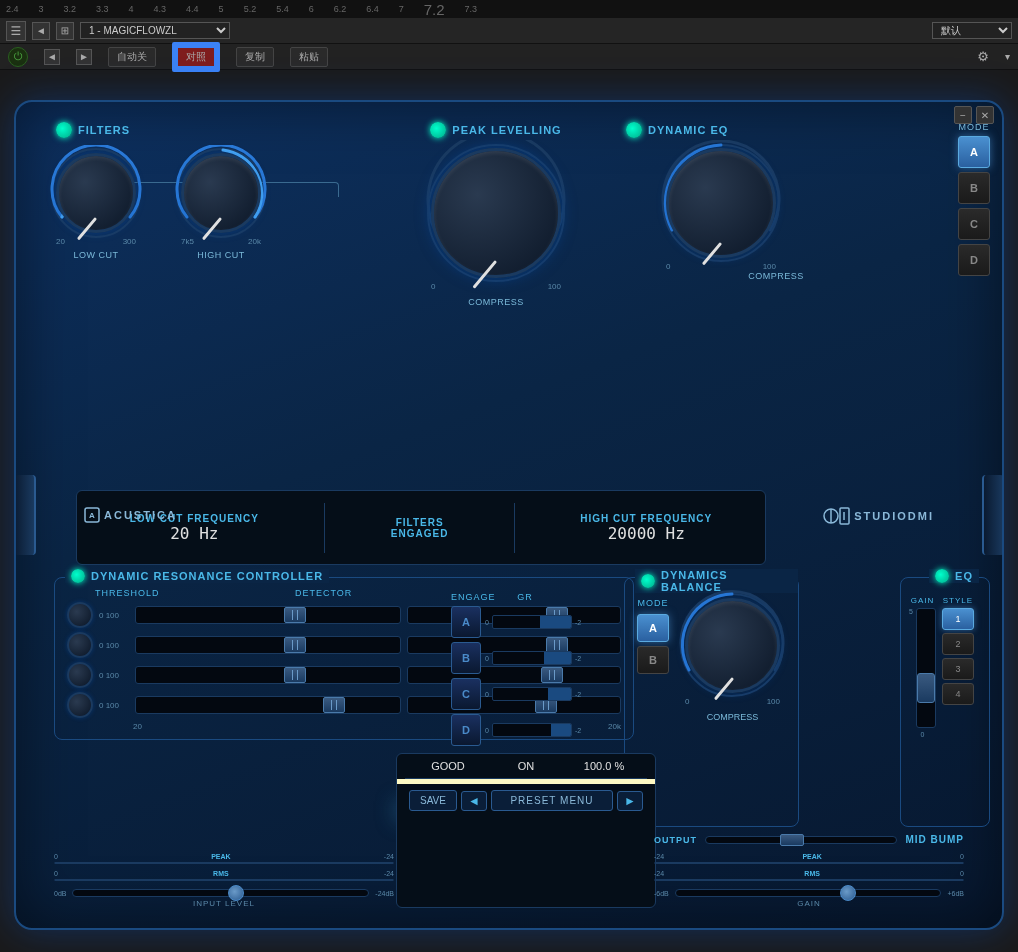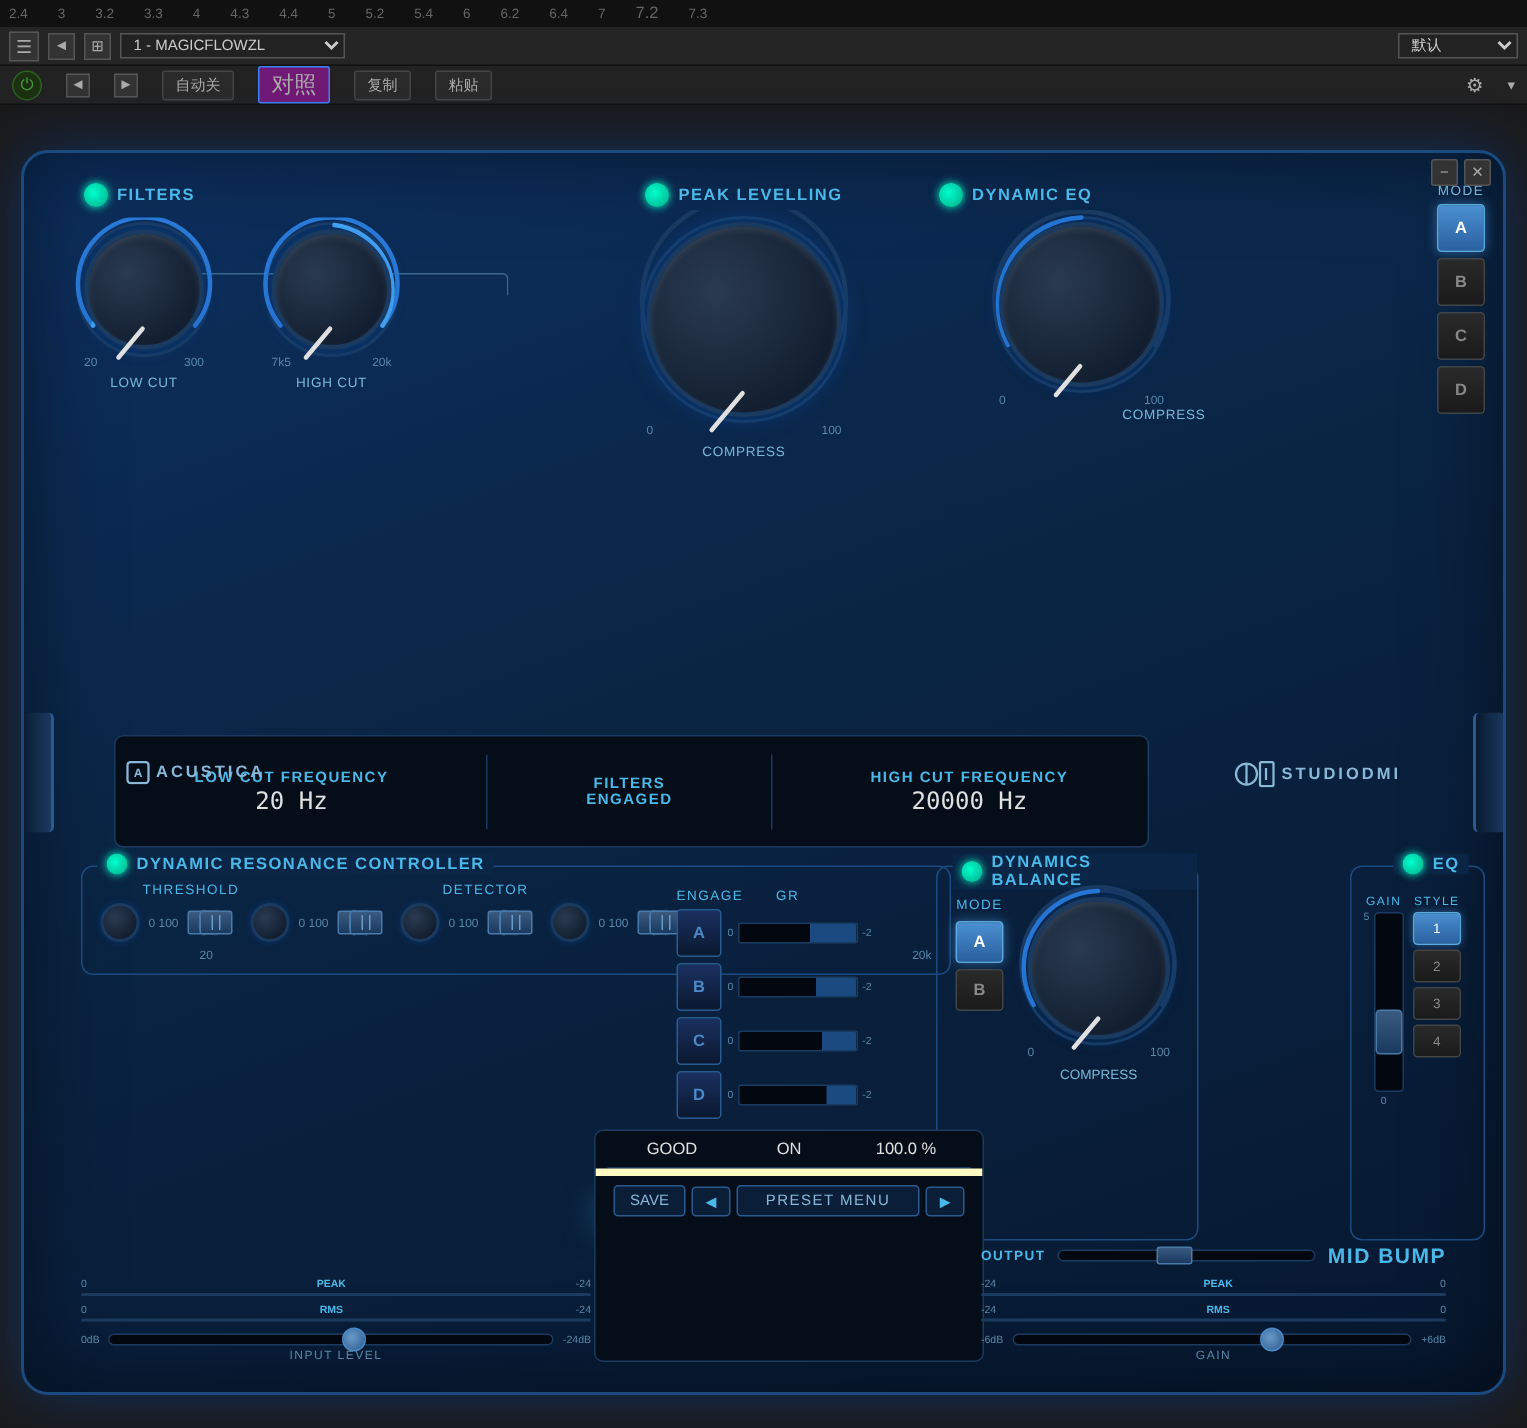--- a/index.html
+++ b/index.html
@@ -540,21 +540,21 @@
   <span style="font-size:9px;color:#666;">4</span>
   <span style="font-size:9px;color:#666;">4.3</span>
   <span style="font-size:9px;color:#666;">4.4</span>
   <span style="font-size:9px;color:#666;">5</span>
   <span style="font-size:9px;color:#666;">5.2</span>
   <span style="font-size:9px;color:#666;">5.4</span>
   <span style="font-size:9px;color:#666;">6</span>
   <span style="font-size:9px;color:#666;">6.2</span>
   <span style="font-size:9px;color:#666;">6.4</span>
   <span style="font-size:9px;color:#666;">7</span>
-  <span style="font-size:11px;color:#666;">7.2</span>
+  <span style="font-size:15px;color:#666;">7.2</span>
   <span style="font-size:9px;color:#666;">7.3</span>
 </div>
 
 <div style="position:absolute;top:18px;left:0;width:100%;height:26px;background:#252525;display:flex;align-items:center;padding:0 6px;gap:6px;border-bottom:1px solid #111;">
   <button style="background:#333;border:1px solid #555;color:#aaa;font-size:12px;width:20px;height:20px;padding:0;cursor:pointer;">☰</button>
   <button style="background:#333;border:1px solid #555;color:#aaa;font-size:10px;width:18px;height:18px;padding:0;cursor:pointer;">◄</button>
   <button style="background:#333;border:1px solid #555;color:#aaa;font-size:10px;width:18px;height:18px;padding:0;cursor:pointer;">⊞</button>
   <select style="background:#222;border:1px solid #555;color:#ccc;font-size:10px;padding:1px 4px;width:150px;">
     <option>1 - MAGICFLOWZL</option>
   </select>
@@ -562,21 +562,21 @@
   <select style="background:#222;border:1px solid #555;color:#ccc;font-size:10px;padding:1px 24px 1px 4px;min-width:80px;">
     <option>默认</option>
   </select>
 </div>
 
 <div style="position:absolute;top:44px;left:0;width:100%;height:26px;background:#222;display:flex;align-items:center;padding:0 8px;gap:16px;border-bottom:1px solid #111;">
   <button style="background:#1a3010;border:1px solid #2a6020;color:#4aa040;font-size:11px;width:20px;height:20px;padding:0;cursor:pointer;border-radius:50%;">⏻</button>
   <button style="background:#333;border:1px solid #555;color:#aaa;font-size:10px;width:16px;height:16px;padding:0;cursor:pointer;">◄</button>
   <button style="background:#333;border:1px solid #555;color:#aaa;font-size:10px;width:16px;height:16px;padding:0;cursor:pointer;">►</button>
   <button style="background:#2a2a2a;border:1px solid #444;color:#aaa;font-size:10px;padding:2px 8px;cursor:pointer;border-radius:2px;">自动关</button>
-  <button style="background:#701a75;border:1px solid #3b82f6;color:#aaa;font-size:15px;padding:2px 8px;cursor:pointer;border-radius:2px;">对照</button>
+  <button style="background:#7f1d1d;border:6px solid #3b82f6;color:#aaa;font-size:10px;padding:2px 8px;cursor:pointer;border-radius:2px;">对照</button>
   <button style="background:#2a2a2a;border:1px solid #444;color:#aaa;font-size:10px;padding:2px 8px;cursor:pointer;border-radius:2px;">复制</button>
   <button style="background:#2a2a2a;border:1px solid #444;color:#aaa;font-size:10px;padding:2px 8px;cursor:pointer;border-radius:2px;">粘贴</button>
   <span style="flex:1;"></span>
   <button style="background:none;border:none;color:#aaa;font-size:13px;cursor:pointer;">⚙</button>
   <button style="background:none;border:none;color:#aaa;font-size:10px;cursor:pointer;">▾</button>
 </div>
 
 <div class="plugin-window">
   <div class="main-content">
 
@@ -721,21 +721,21 @@
         <div style="position:absolute;top:-9px;left:10px;background:#0a2545;padding:0 6px;display:flex;align-items:center;gap:6px;">
           <div class="led-indicator" style="width:14px;height:14px;"></div>
           <span style="font-size:11px;color:#4ab8e8;font-weight:bold;letter-spacing:1px;">DYNAMIC RESONANCE CONTROLLER</span>
         </div>
 
         <div style="display:flex;margin-bottom:4px;margin-left:28px;">
           <span style="font-size:9px;color:#4ab8e8;width:200px;letter-spacing:1px;">THRESHOLD</span>
           <span style="font-size:9px;color:#4ab8e8;flex:1;letter-spacing:1px;">DETECTOR</span>
         </div>
 
-        <div style="display:flex;flex-direction:row;gap:22px;">
+        <div style="display:flex;flex-direction:column;gap:4px;">
 
           <div style="display:flex;align-items:center;gap:6px;">
             <div class="drc-knob-small"></div>
             <div style="font-size:8px;color:#5a88a8;width:30px;">0  100</div>
             <div class="slider-track">
               <div class="slider-thumb"></div>
             </div>
             <div class="slider-track" style="flex:0.8;">
               <div class="slider-thumb" style="left:70%;"></div>
             </div>
@@ -958,21 +958,21 @@
       </div>
     </div>
 
     <div style="position:absolute;bottom:20px;right:38px;width:310px;margin-top:24px;">
 
       <div style="display:flex;align-items:center;gap:8px;margin-bottom:8px;">
         <span style="font-size:9px;color:#4ab8e8;font-weight:bold;letter-spacing:1px;">OUTPUT</span>
         <div class="output-slider" style="flex:1;">
           <div class="output-slider-thumb"></div>
         </div>
-        <span style="font-size:14px;color:#4ab8e8;font-weight:bold;letter-spacing:1px;">MID BUMP</span>
+        <span style="font-size:10px;color:#4ab8e8;font-weight:bold;letter-spacing:1px;">MID BUMP</span>
       </div>
 
       <div style="display:flex;flex-direction:column;gap:2px;">
         <div style="display:flex;justify-content:space-between;font-size:7px;color:#5a88a8;">
           <span>-24</span>
           <span style="color:#4ab8e8;font-weight:bold;">PEAK</span>
           <span>0</span>
         </div>
         <div class="meter-track">
           <div class="meter-fill-peak" style="width:50%;"></div>

